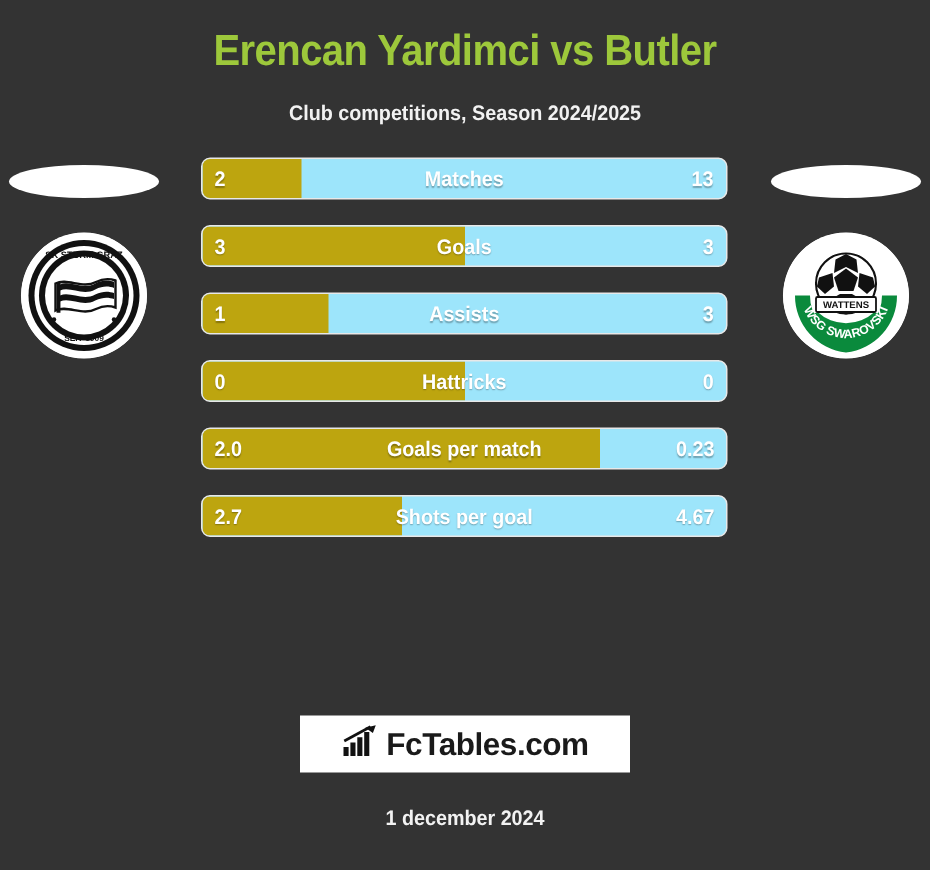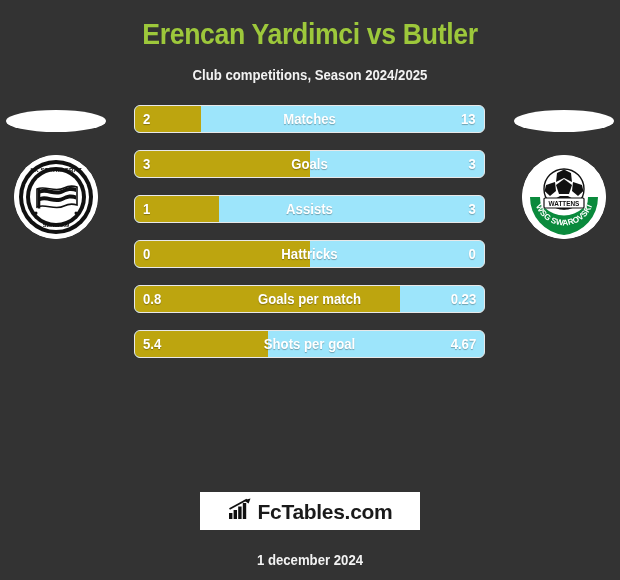--- a/index.html
+++ b/index.html
@@ -108,21 +108,21 @@
   .bar-label {
     left: 0; right: 0;
     text-align: center;
     transform-origin: center center;
   }
 
   
   .footer {
     position: absolute;
     left: 0; right: 0;
-    bottom: 0;
+    bottom: 15px;
     padding-bottom: 12px;
   }
   .brand-box {
     width: 220px;
     height: 38px;
     margin: 0 auto;
     background: #ffffff;
     display: flex;
     align-items: center;
     justify-content: center;
@@ -239,28 +239,28 @@
 
     <div class="bar-row">
       <div class="bar-fill" style="width:50%"></div>
       <span class="bar-home">0</span>
       <span class="bar-label">Hattricks</span>
       <span class="bar-away">0</span>
     </div>
 
     <div class="bar-row">
       <div class="bar-fill" style="width:76%"></div>
-      <span class="bar-home">0.8</span>
+      <span class="bar-home">2.0</span>
       <span class="bar-label">Goals per match</span>
       <span class="bar-away">0.23</span>
     </div>
 
     <div class="bar-row">
       <div class="bar-fill" style="width:38%"></div>
-      <span class="bar-home">5.4</span>
+      <span class="bar-home">2.7</span>
       <span class="bar-label">Shots per goal</span>
       <span class="bar-away">4.67</span>
     </div>
 
 
   </div>
 </div>
 
 <div class="footer">
   <div class="brand-box">

